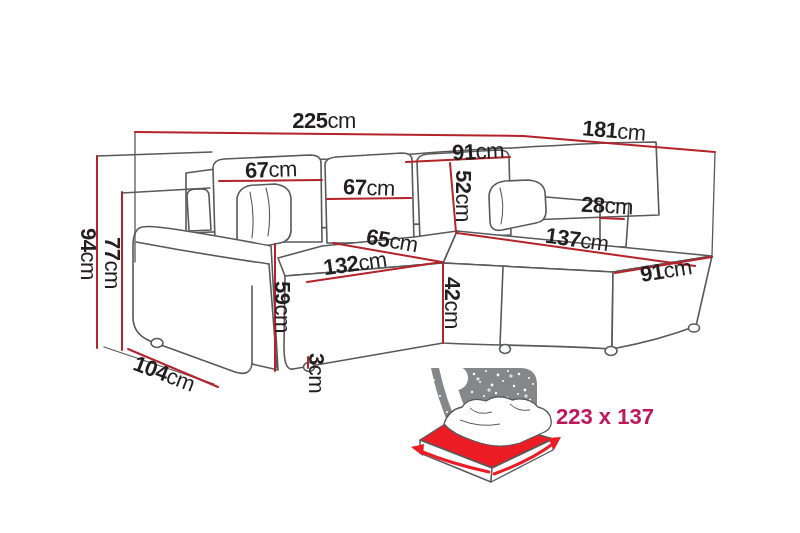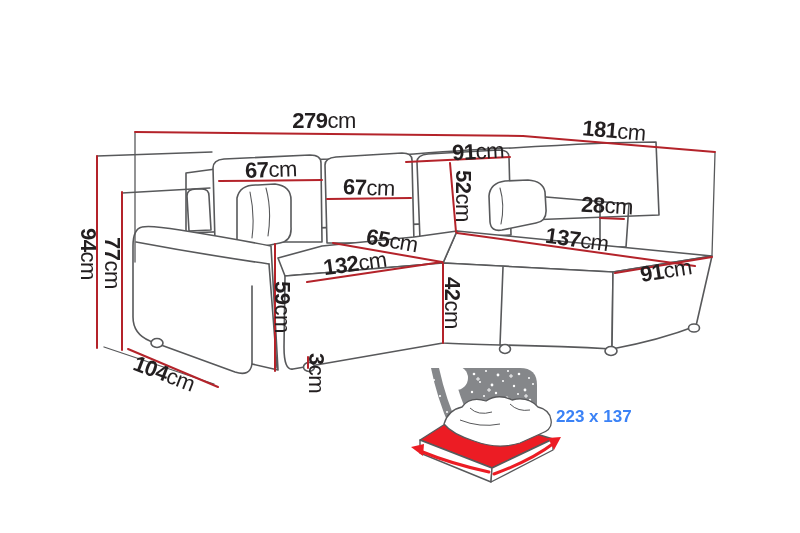--- a/index.html
+++ b/index.html
@@ -26,21 +26,21 @@
   .l-137{left:577px;top:240px;transform:translate(-50%,-50%) rotate(8deg);}
   .l-65 {left:392px;top:241px;transform:translate(-50%,-50%) rotate(10deg);}
   .l-132{left:355px;top:264px;transform:translate(-50%,-50%) rotate(-8deg);}
   .l-59 {left:282px;top:307px;transform:translate(-50%,-50%) rotate(90deg);}
   .l-104{left:164px;top:374px;transform:translate(-50%,-50%) rotate(21deg);}
   .l-42 {left:452px;top:303px;transform:translate(-50%,-50%) rotate(90deg);}
   .l-3  {left:316px;top:373px;transform:translate(-50%,-50%) rotate(90deg);}
   .l-91b{left:666px;top:271px;transform:translate(-50%,-50%) rotate(-9deg);}
   .bed-size{
     position:absolute;left:556px;top:417px;transform:translate(0,-50%);
-    font-size:17px;font-weight:700;color:#3b82f6;letter-spacing:0px;z-index:5;white-space:nowrap;
+    font-size:22px;font-weight:700;color:#be185d;letter-spacing:0px;z-index:5;white-space:nowrap;
   }
 </style>
 </head>
 <body>
 
 <div id="stage">
 
   <svg width="800" height="533" viewBox="0 0 800 533">
 
     <g fill="#ffffff" stroke="#58595b" stroke-width="1.6" stroke-linejoin="round" stroke-linecap="round">
@@ -166,21 +166,21 @@
 
       <g stroke="#ec1c24" stroke-width="3" fill="none" stroke-linecap="round">
         <path d="M 489,472 Q 452,464 420,451"></path>
         <path d="M 494,474 Q 532,460 554,443"></path>
       </g>
       <path fill="#ec1c24" stroke="none" d="M 411,447 L 424,444 L 423,456 Z"></path>
       <path fill="#ec1c24" stroke="none" d="M 561,437 L 548,438 L 554,450 Z"></path>
     </g>
   </svg>
 
-  <div class="dim l-279"><b>279</b><span class="u">cm</span></div>
+  <div class="dim l-279"><b>225</b><span class="u">cm</span></div>
   <div class="dim l-181"><b>181</b><span class="u">cm</span></div>
   <div class="dim l-94"><b>94</b><span class="u">cm</span></div>
   <div class="dim l-77"><b>77</b><span class="u">cm</span></div>
   <div class="dim l-67a"><b>67</b><span class="u">cm</span></div>
   <div class="dim l-67b"><b>67</b><span class="u">cm</span></div>
   <div class="dim l-91t"><b>91</b><span class="u">cm</span></div>
   <div class="dim l-52"><b>52</b><span class="u">cm</span></div>
   <div class="dim l-28"><b>28</b><span class="u">cm</span></div>
   <div class="dim l-137"><b>137</b><span class="u">cm</span></div>
   <div class="dim l-65"><b>65</b><span class="u">cm</span></div>

